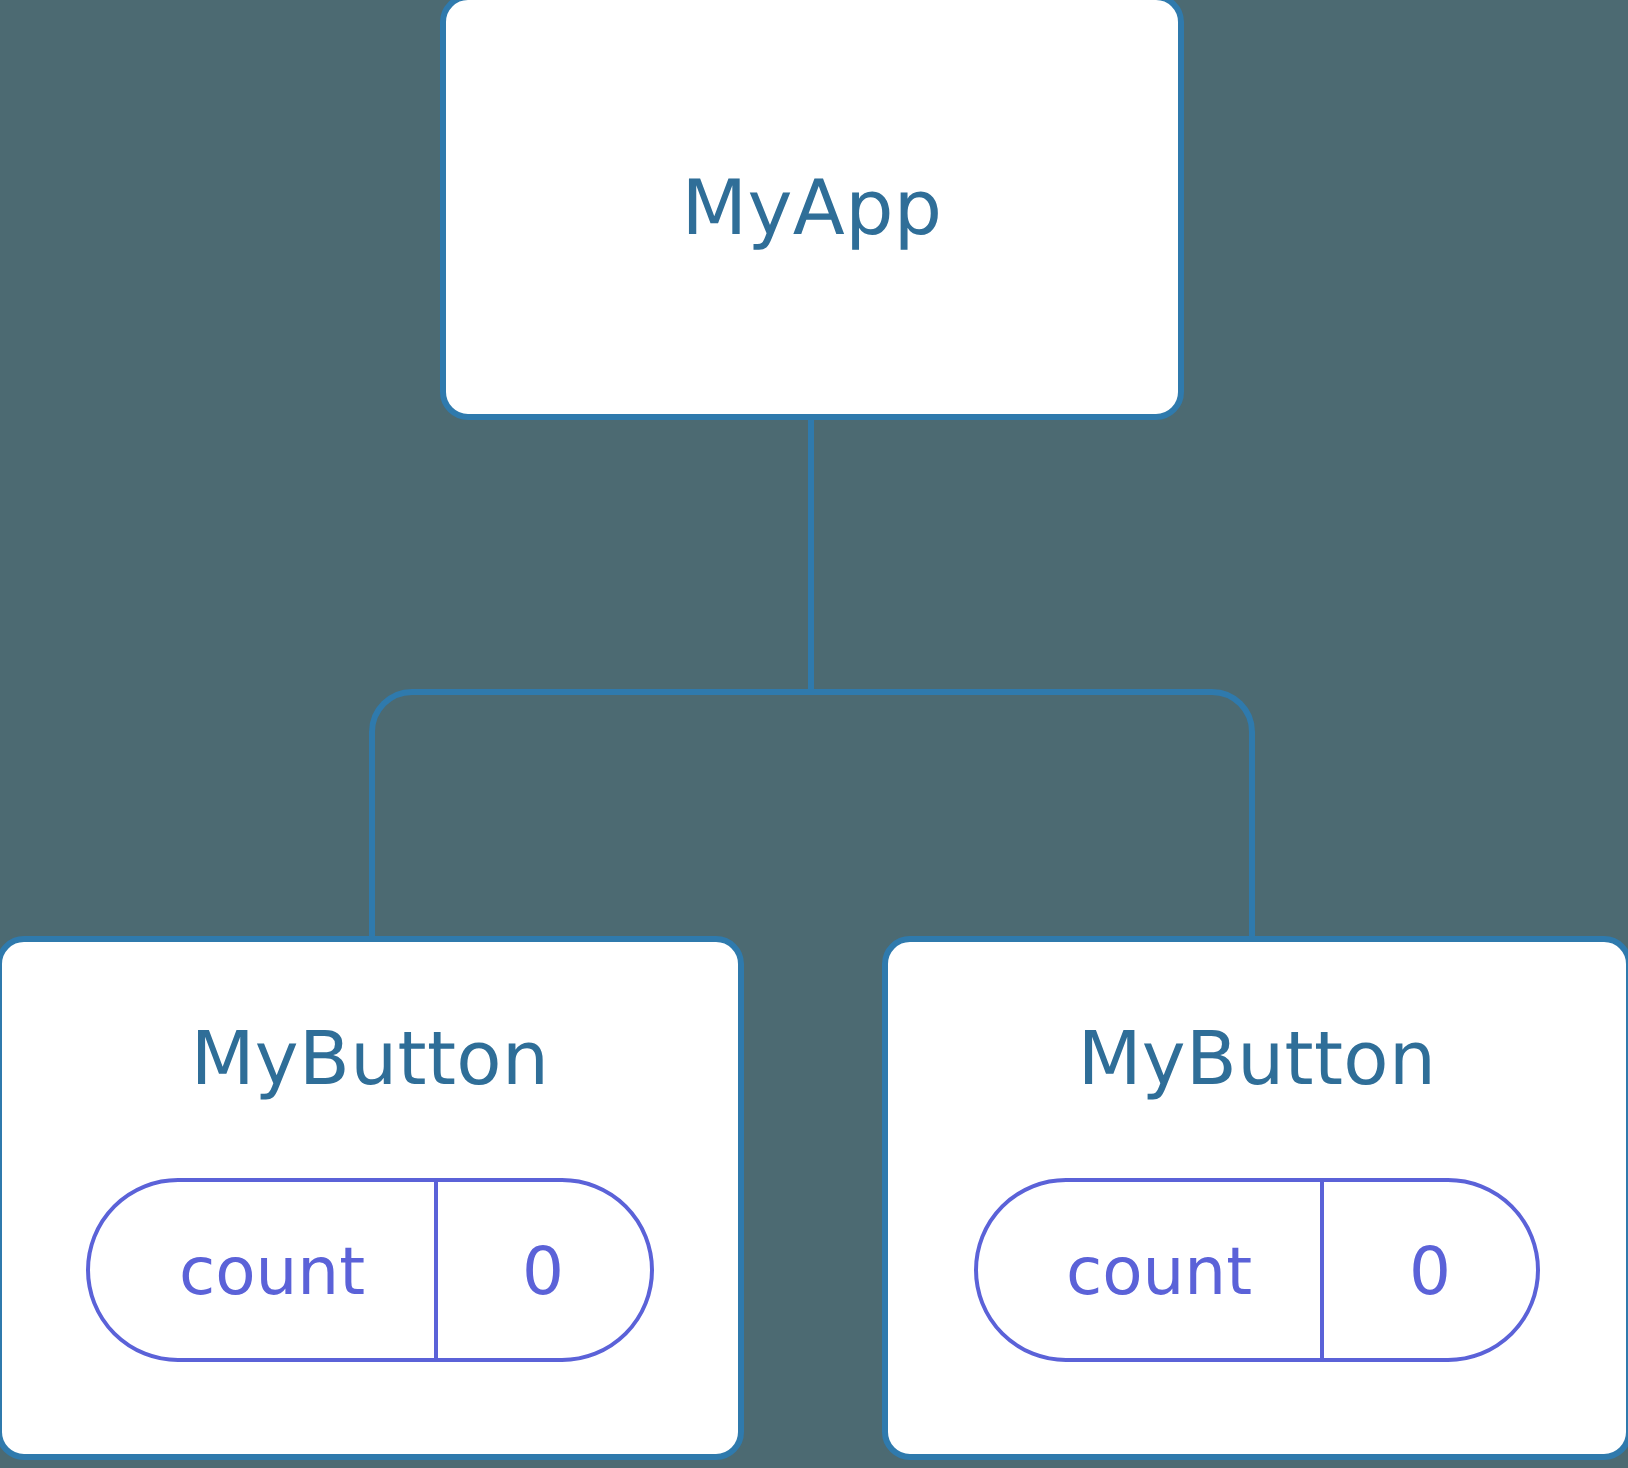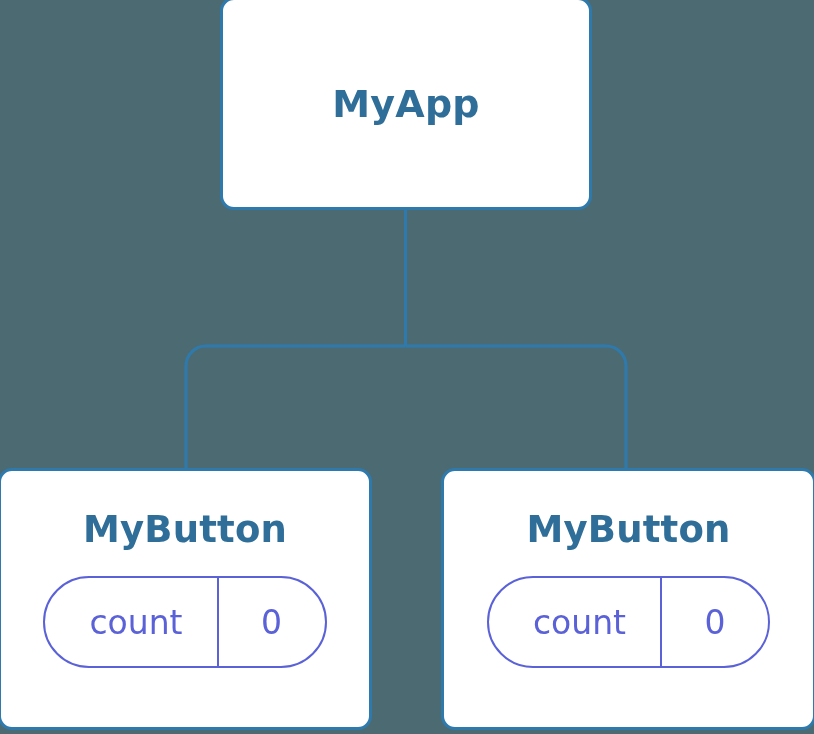--- a/index.html
+++ b/index.html
@@ -57,33 +57,33 @@
     height: 262px;
     padding-top: 40px;
   }
 
   .node-child-left  { left: -2px;  width: 374px; }
   .node-child-right { left: 441px; width: 375px; }
 
   .node-title {
     color: #2f6e98;
     font-size: 37px;
-    font-weight: 700;
+    font-weight: 400;
     letter-spacing: 0.2px;
     line-height: 1;
     white-space: nowrap;
   }
 
   .node-root .node-title {
     font-size: 38px;
   }
 
   
   .state-pill {
-    margin-top: 28px;
+    margin-top: 41px;
     height: 92px;
     display: flex;
     align-items: stretch;
     border: 2px solid #5b62d8;
     border-radius: 999px;
     box-sizing: border-box;
     background: transparent;
   }
 
   .state-key,

